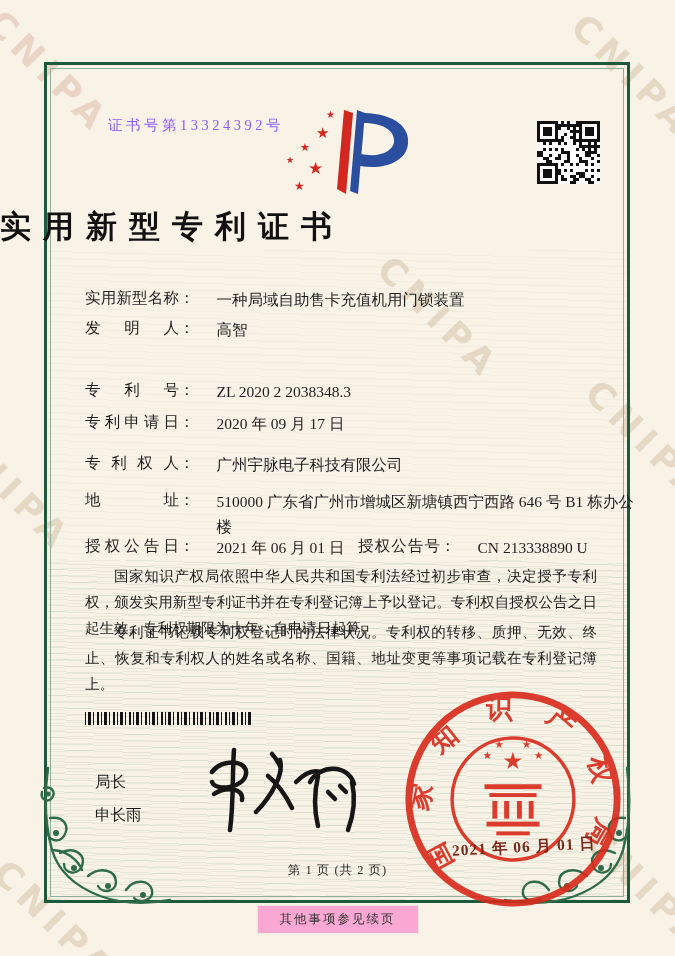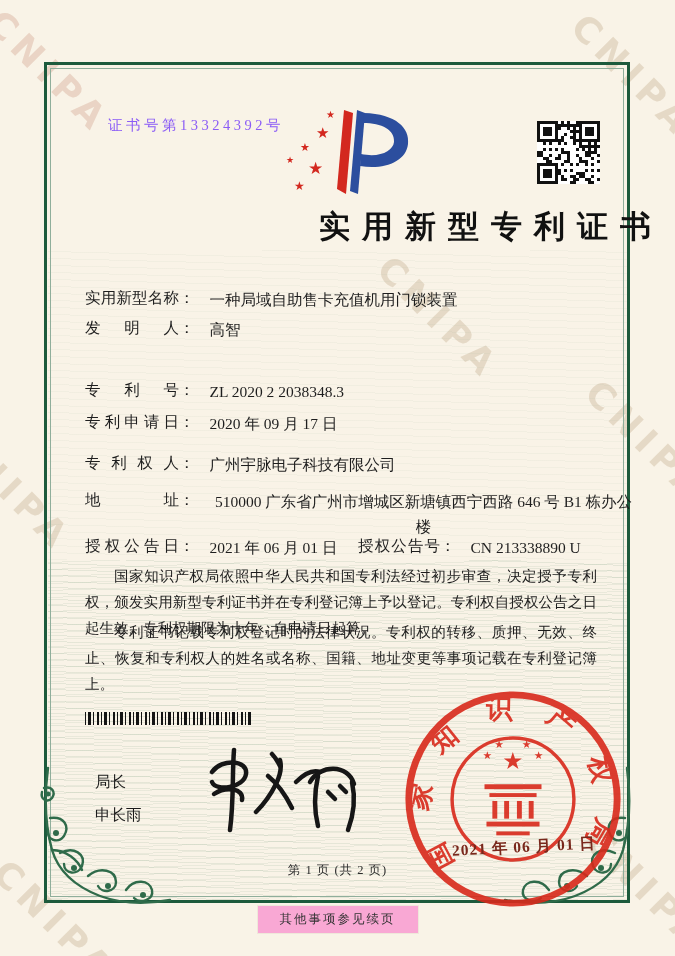--- a/index.html
+++ b/index.html
@@ -54,31 +54,31 @@
 
   
   .cert-no{
     position:absolute;left:80px;top:116px;font-size:14.5px;letter-spacing:3.5px;color:#8b5cf6;margin-left:28px;
   }
   .logo{position:absolute;left:282px;top:104px;width:136px;height:94px;}
   .logo .star{position:absolute;color:#d3281f;font-family:"DejaVu Sans",sans-serif;line-height:1;}
   .qr{position:absolute;left:537px;top:121px;width:63px;height:63px;background:#fff;}
 
   .title{
-    position:absolute;left:0;right:12px;top:206px;text-align:right;
+    position:absolute;left:0;right:4px;top:206px;text-align:left;
     font-size:31px;font-weight:bold;letter-spacing:12px;color:#111;
   }
 
   
   .row{position:absolute;left:85px;display:flex;font-size:15.5px;color:#1e1e1e;}
   .row .lbl{
     display:inline-block;width:94px;text-align:justify;text-align-last:justify;flex:none;
   }
   .row .colon{flex:none;}
-  .row .val{margin-left:15px;max-width:428px;line-height:1.6;text-align:center;}
+  .row .val{margin-left:22px;max-width:428px;line-height:1.6;}
   .r1{top:288px;} .r2{top:318px;} .r3{top:380px;} .r4{top:412px;}
   .r5{top:453px;} .r6{top:490px;} .r7{top:536px;}
   .r7b{left:358px;}
   .r7b .lbl{width:82px;}
 
   
   .para{
     position:absolute;left:85px;width:512px;font-size:14.5px;line-height:1.78;
     text-align:justify;text-indent:2em;color:#1c1c1c;
   }

